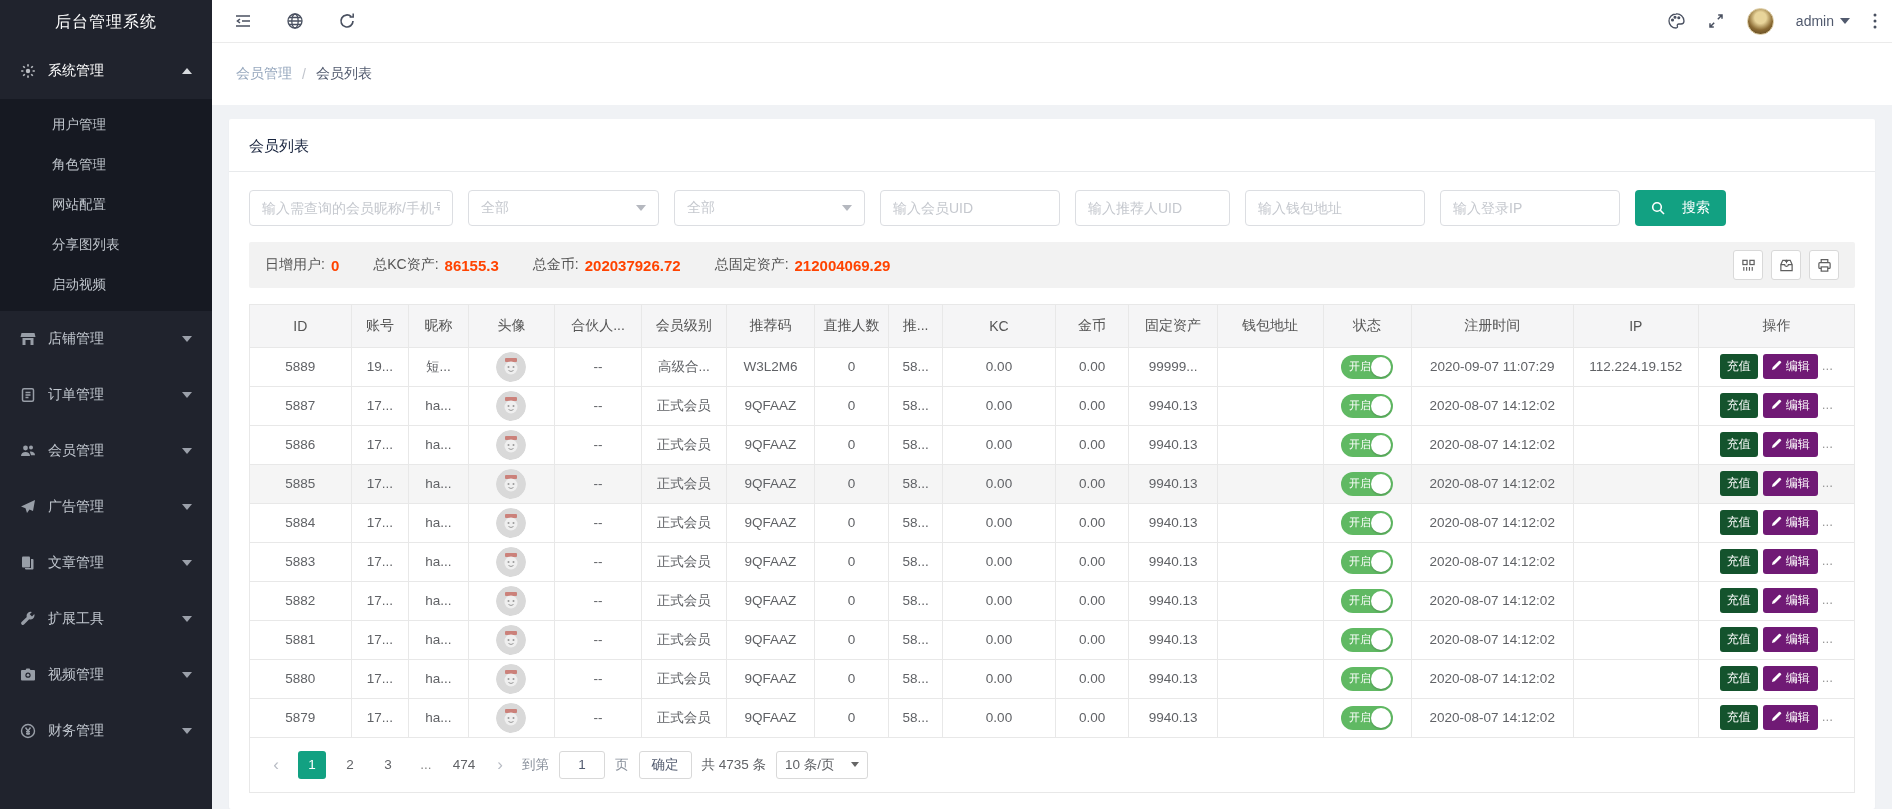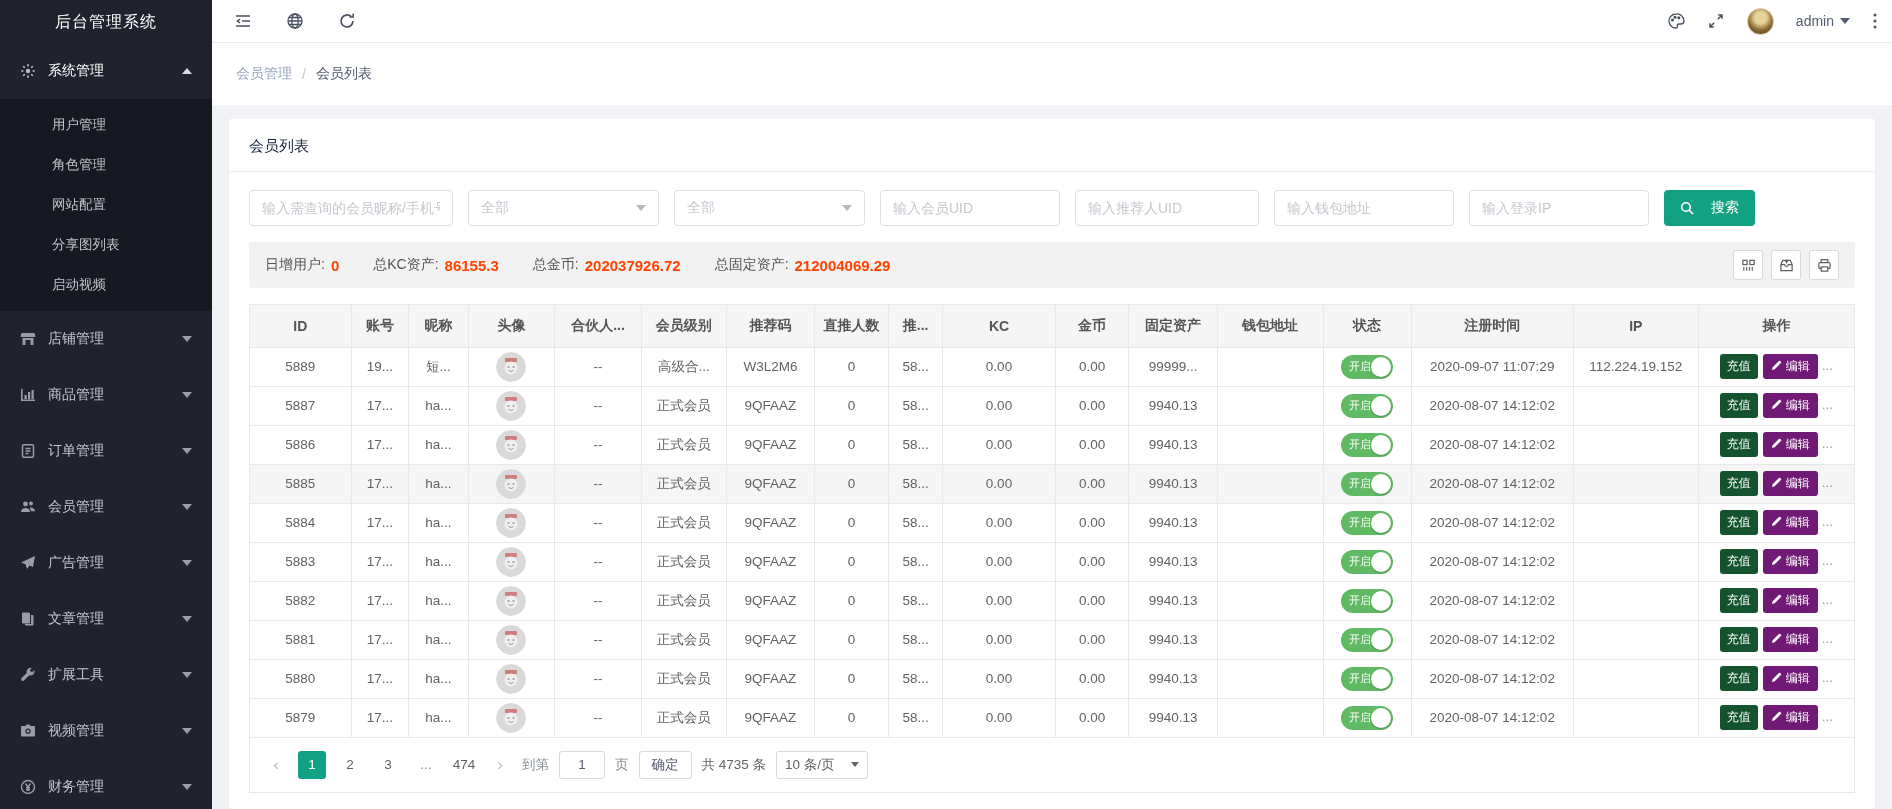--- a/index.html
+++ b/index.html
@@ -52,21 +52,21 @@
   
   .stats-bar { margin:16px 20px 0; background:#f2f2f2; height:46px; display:flex; align-items:center; padding:0 16px; border-radius:2px; }
   .stat { display:flex; align-items:center; margin-right:34px; font-size:14px; color:#555; }
   .stat b { color:#ff4300; margin-left:6px; font-size:15px; }
   .stats-tools { margin-left:auto; display:flex; gap:8px; }
   .tool-btn { width:30px; height:30px; background:#fff; border:1px solid #d9d9d9; border-radius:3px; display:flex; align-items:center; justify-content:center; cursor:pointer; color:#5f5f5f; }
 
   
   .table-wrap { margin:16px 20px 0; border:1px solid #e8e8e8; }
   table { width:100%; border-collapse:collapse; table-layout:fixed; }
-  th { height:42px; background:#f5f5f6; font-weight:700; font-size:14px; color:#555; border-right:1px solid #e8e8e8; border-bottom:1px solid #e8e8e8; text-align:center; overflow:hidden; white-space:nowrap; }
+  th { height:42px; background:#f5f5f6; font-weight:400; font-size:14px; color:#555; border-right:1px solid #e8e8e8; border-bottom:1px solid #e8e8e8; text-align:center; overflow:hidden; white-space:nowrap; }
   td { height:39px; text-align:center; font-size:13.5px; color:#606266; border-right:1px solid #e8e8e8; border-bottom:1px solid #e8e8e8; overflow:hidden; white-space:nowrap; padding:0 3px; }
   th:last-child, td:last-child { border-right:none; }
   tr.hl td { background:#f5f5f5; }
   .row-avatar { width:30px; height:30px; border-radius:50%; display:inline-block; vertical-align:middle; }
 
   .toggle { display:inline-flex; align-items:center; width:52px; height:24px; border-radius:12px; background:#60b963; position:relative; cursor:pointer; }
   .toggle-label { color:#fff; font-size:11px; margin-left:8px; }
   .toggle-knob { position:absolute; right:2px; top:2px; width:20px; height:20px; border-radius:50%; background:#fff; box-shadow:0 1px 2px rgba(0,0,0,.2); }
 
   .btn-recharge { display:inline-block; background:#14532d; color:#fff; font-size:12px; padding:4px 7px; border-radius:3px; cursor:pointer; vertical-align:middle; }
@@ -119,35 +119,20 @@
             <g fill="#aeb4bd">
               <path d="M1.5 2h13l1 4h-15zM2.5 7h11v7h-11z"></path>
               <rect x="5.5" y="9" width="5" height="5" fill="#20232d"></rect>
             </g>
           </svg>
       </span>
       <span class="mi-label">店铺管理</span>
       <span class="caret-down"></span>
     </div>
 
-    <div class="menu-item">
-      <span class="mi-icon">
-        <svg class="icon" viewBox="0 0 16 16" width="16" height="16">
-            <g fill="#aeb4bd">
-              <rect x="1" y="2" width="1.6" height="12"></rect>
-              <rect x="1" y="12.5" width="14" height="1.5"></rect>
-              <rect x="4.5" y="8" width="2.2" height="4"></rect>
-              <rect x="8" y="5" width="2.2" height="7"></rect>
-              <rect x="11.5" y="3" width="2.2" height="9"></rect>
-            </g>
-          </svg>
-      </span>
-      <span class="mi-label">商品管理</span>
-      <span class="caret-down"></span>
-    </div>
 
     <div class="menu-item">
       <span class="mi-icon">
         <svg class="icon" viewBox="0 0 16 16" width="16" height="16">
             <g fill="none" stroke="#aeb4bd" stroke-width="1.5">
               <rect x="2.5" y="1.8" width="11" height="12.4" rx="1.5"></rect>
               <path d="M5.5 5.5h5M5.5 8h5M5.5 10.5h3"></path>
             </g>
           </svg>
       </span>
@@ -310,21 +295,21 @@
           <input class="f-input" style="width: 204px;" placeholder="输入需查询的会员昵称/手机号/邮箱">
           <span class="f-select" style="width:191px">
             <span>全部</span>
               <span class="sel-caret"></span>
           </span>
           <span class="f-select" style="width:191px">
             <span>全部</span>
               <span class="sel-caret"></span>
           </span>
           <input class="f-input" style="width: 180px;" placeholder="输入会员UID">
-          <input class="f-input" style="width: 184px;" placeholder="输入推荐人UID">
+          <input class="f-input" style="width: 155px;" placeholder="输入推荐人UID">
           <input class="f-input" style="width: 180px;" placeholder="输入钱包地址">
           <input class="f-input" style="width: 180px;" placeholder="输入登录IP">
           <button class="search-btn">
             <span>
                 <svg class="icon" viewBox="0 0 14 14" width="14" height="14">
                   <g fill="none" stroke="#fff" stroke-width="1.6">
                     <circle cx="6" cy="6" r="4.3"></circle>
                     <path d="M9.3 9.3L13 13"></path>
                   </g>
                 </svg>

